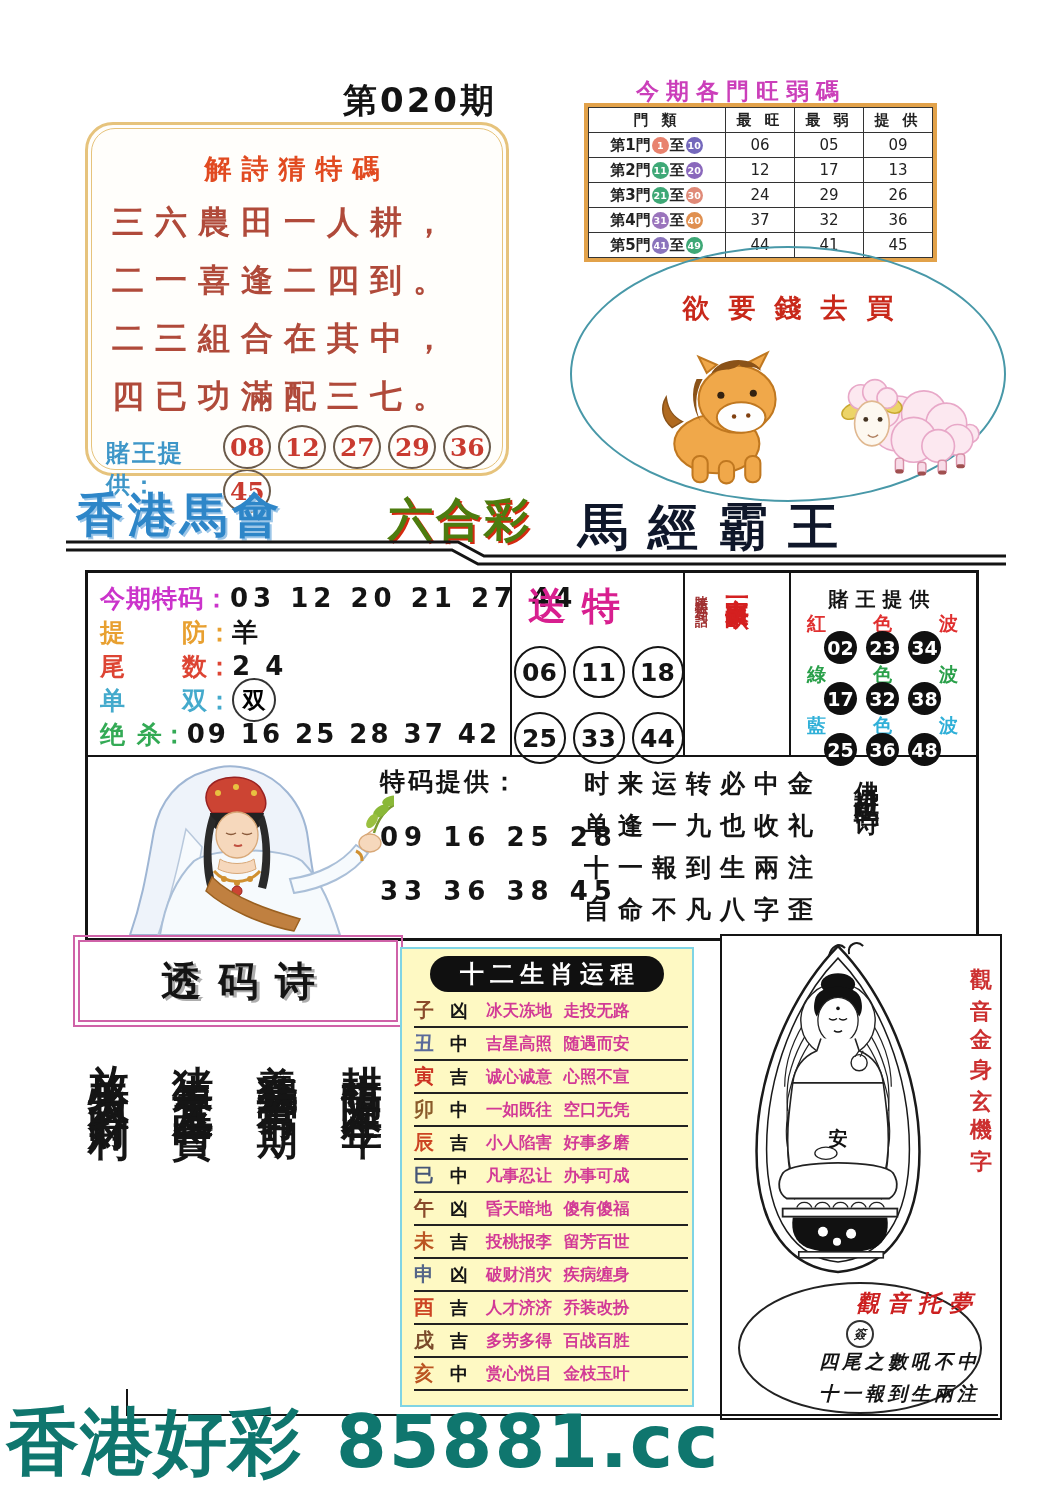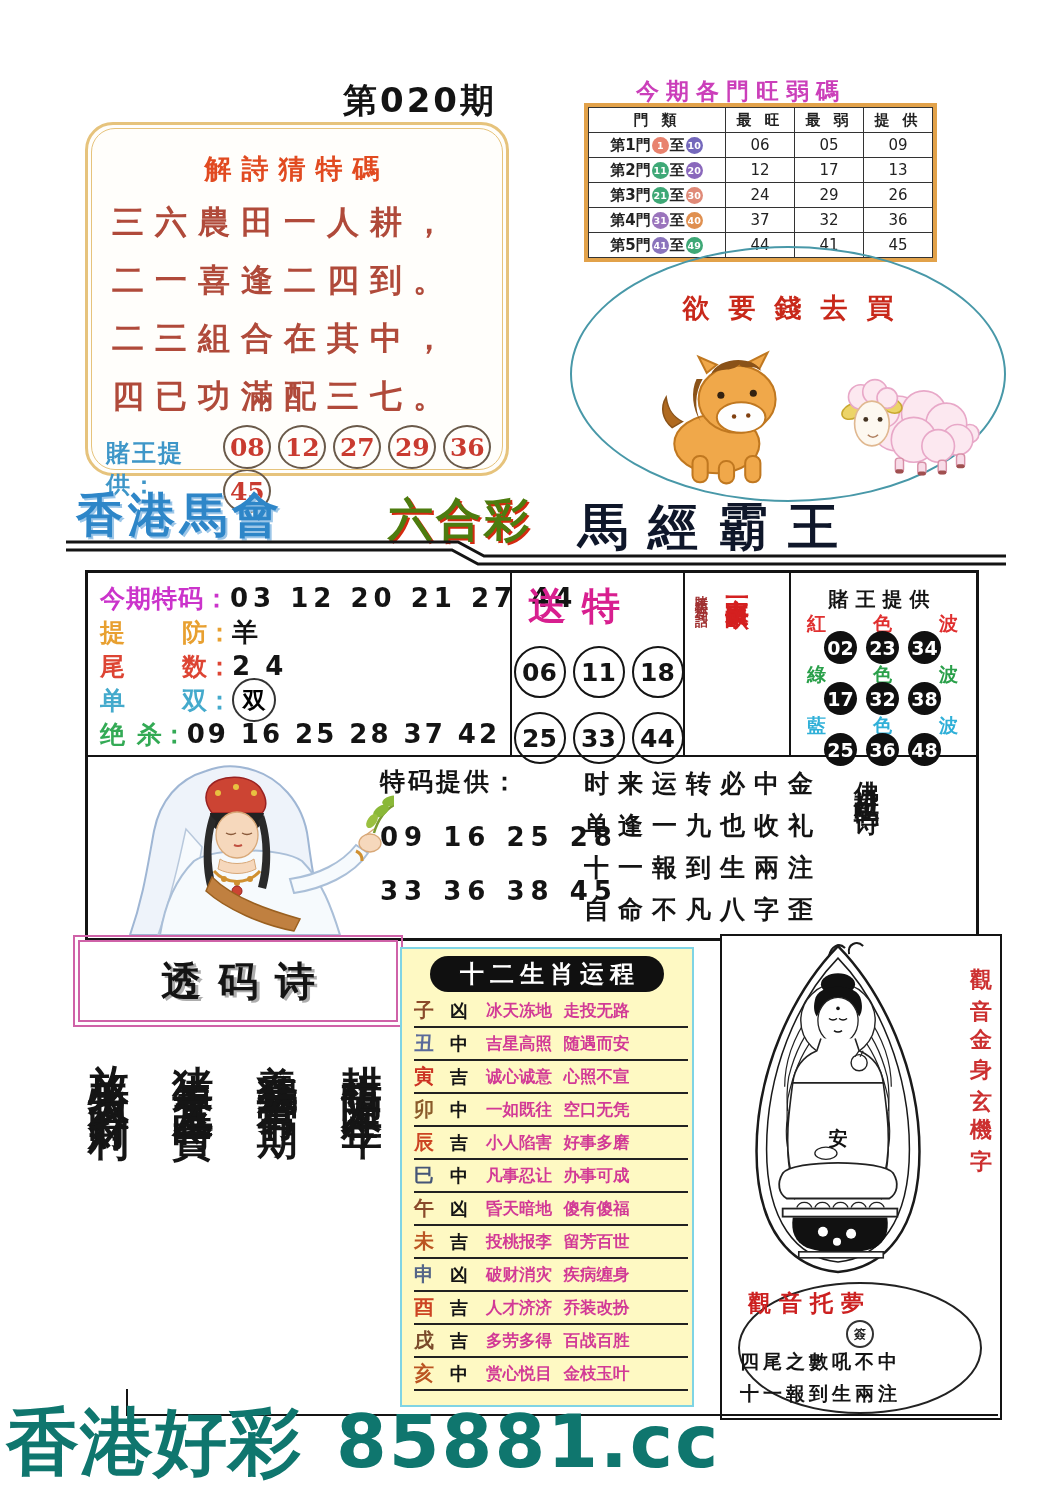--- a/index.html
+++ b/index.html
@@ -97,21 +97,21 @@
                display:flex;align-items:center;justify-content:center;color:#fff;font-size:24px;font-weight:bold;letter-spacing:6px;text-indent:6px;}
   .zrow{display:flex;align-items:center;height:31px;margin:0 4px 0 12px;border-bottom:2px solid #222;}
   .zrow .zc{width:36px;font-size:20px;font-weight:bold;}
   .zrow .zl{width:36px;font-size:18px;font-weight:bold;color:#141414;}
   .zrow .zp{font-size:16.5px;font-weight:bold;color:#d23a96;white-space:pre;}
 
   
   .buddha-box{left:720px;top:934px;width:278px;height:482px;border:2px solid #141414;background:#fff;}
   .side-text{position:absolute;right:4px;top:14px;height:440px;writing-mode:vertical-rl;
              font-size:22px;font-weight:bold;color:#cc3030;letter-spacing:30px;}
-  .oracle-oval{position:absolute;left:16px;top:346px;width:240px;height:128px;border:2px solid #222;border-radius:50%;text-align:left;}
+  .oracle-oval{position:absolute;left:16px;top:346px;width:240px;height:128px;border:2px solid #222;border-radius:50%;text-align:right;font-style:italic;}
   .oracle-title{margin-top:4px;font-size:23px;font-weight:bold;color:#cc2020;letter-spacing:8px;text-indent:8px;}
   .oracle-seal{width:24px;height:24px;border:2px solid #333;border-radius:50%;margin:1px auto;display:flex;align-items:center;justify-content:center;
                font-size:12px;font-weight:bold;color:#222;}
   .oracle-line{font-size:19px;font-weight:bold;color:#141414;letter-spacing:4px;}
   .oracle-line + .oracle-line{margin-top:6px;}
 
   .bottom-rule{left:126px;top:1414px;width:872px;height:0;border-top:2px solid #141414;}
   .bottom-stub{left:126px;top:1389px;width:0;height:26px;border-left:2px solid #141414;}
 
   

